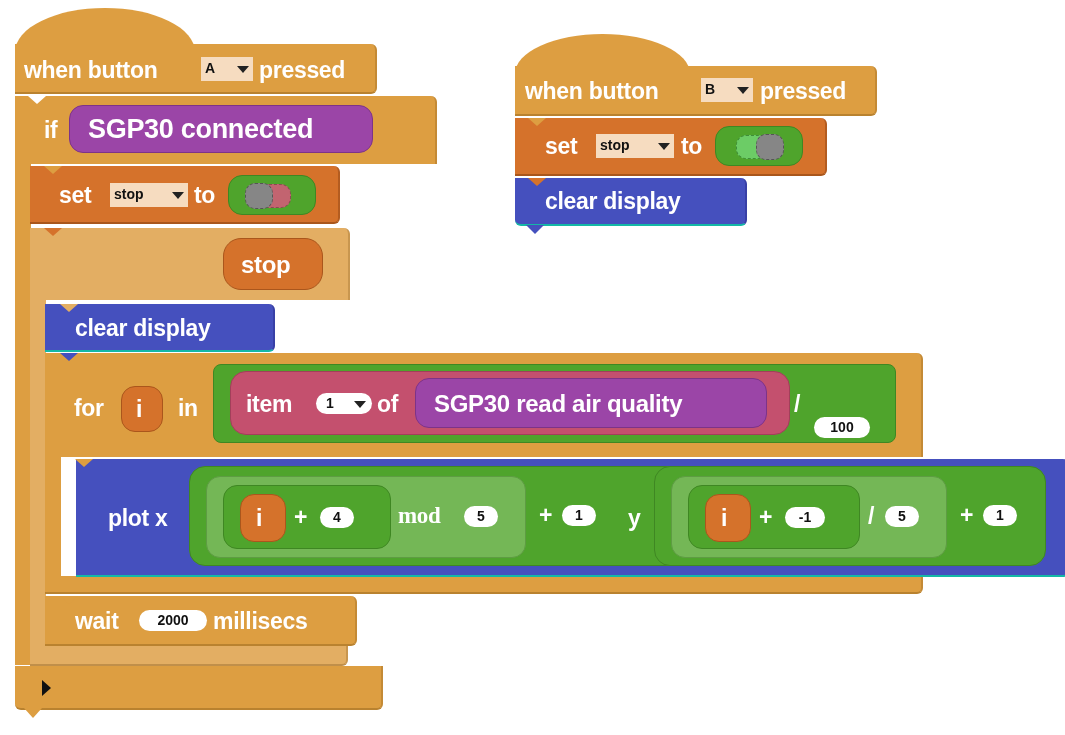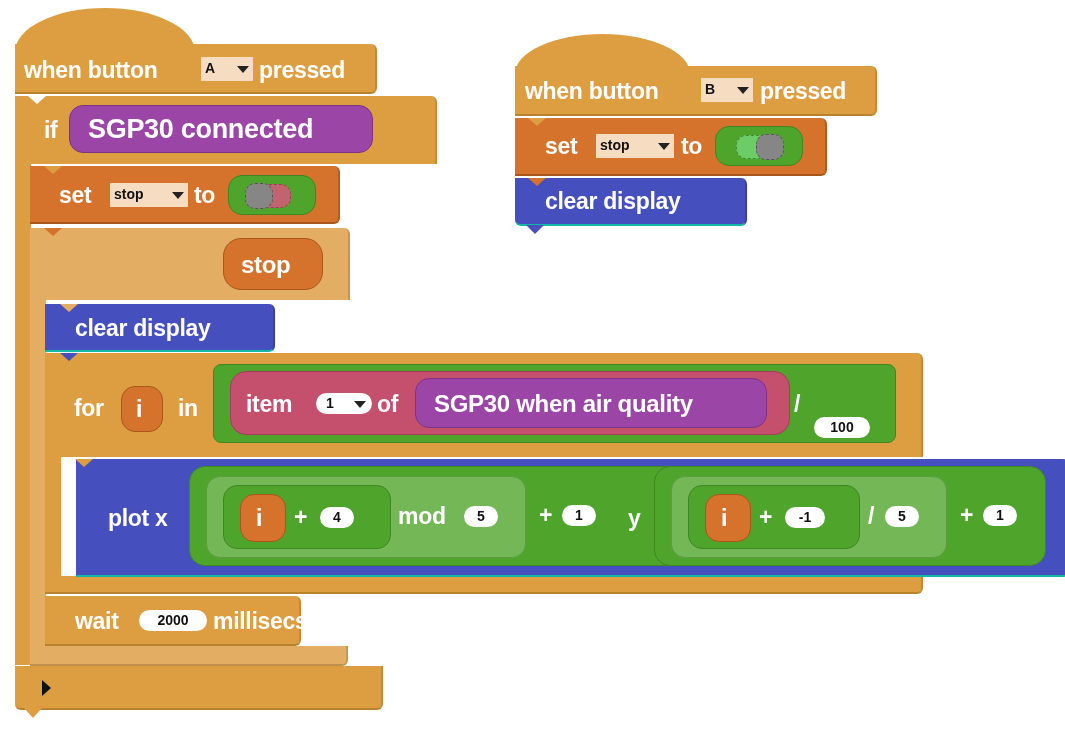--- a/index.html
+++ b/index.html
@@ -84,21 +84,21 @@
 
     <div class="abs green" style="left:168px;top:11px;width:683px;height:79px;border-radius:8px;">
       <div class="abs pink" style="left:16px;top:6px;width:560px;height:64px;border-radius:16px;">
         <span class="txt" style="left:15px;top:18px;">item</span>
         <div class="num" style="left:85px;top:21px;width:56px;text-align:left;padding-left:10px;box-sizing:border-box;">
           <span>1</span>
           <span class="abs" style="right:6px;top:8px;width:0;height:0;border-left:6px solid transparent;border-right:6px solid transparent;border-top:7px solid #222;"></span>
         </div>
         <span class="txt" style="left:146px;top:18px;">of</span>
         <div class="abs purple" style="left:184px;top:6px;width:352px;height:50px;">
-          <span class="txt" style="left:18px;top:11px;font-size:24px;">SGP30 when air quality</span>
+          <span class="txt" style="left:18px;top:11px;font-size:24px;">SGP30 read air quality</span>
         </div>
       </div>
       <span class="txt" style="left:580px;top:25px;">/</span>
       <div class="num" style="left:600px;top:28px;width:56px;margin-top:24px;">
         <span>100</span>
       </div>
     </div>
   </div>
   <div class="abs ctl" style="left:45px;top:455px;width:16px;height:125px;border-right:none;border-bottom:none;"></div>
   <div class="abs ctl" style="left:45px;top:576px;width:878px;height:18px;border-radius:0 0 6px 0;"></div>
@@ -111,21 +111,21 @@
       <div class="abs lgreen" style="left:16px;top:9px;width:320px;height:82px;">
         <div class="abs green" style="left:16px;top:8px;width:168px;height:64px;">
           <div class="abs var" style="left:16px;top:8px;width:46px;height:48px;border-radius:14px;">
             <span class="txt" style="left:15px;top:9px;">i</span>
           </div>
           <span class="txt" style="left:70px;top:17px;">+</span>
           <div class="num" style="left:96px;top:21px;width:34px;">
             <span>4</span>
           </div>
         </div>
-        <span class="txt" style="left:191px;top:25px;">mod</span>
+        <span class="txt" style="left:191px;top:25px;font-family:Liberation Serif, serif;">mod</span>
         <div class="num" style="left:257px;top:29px;width:34px;">
           <span>5</span>
         </div>
       </div>
       <span class="txt" style="left:349px;top:34px;">+</span>
       <div class="num" style="left:372px;top:38px;width:34px;">
         <span>1</span>
       </div>
     </div>
 
@@ -148,21 +148,21 @@
         </div>
       </div>
       <span class="txt" style="left:305px;top:34px;">+</span>
       <div class="num" style="left:328px;top:38px;width:34px;">
         <span>1</span>
       </div>
     </div>
   </div>
   <div class="notch" style="left:75px;top:459px;border-top:8px solid #dd9e41;"></div>
 
-  <div class="abs ctl" style="left:45px;top:596px;width:256px;height:50px;border-radius:0 6px 6px 0;">
+  <div class="abs ctl" style="left:45px;top:596px;width:312px;height:50px;border-radius:0 6px 6px 0;">
     <span class="txt" style="left:30px;top:11px;">wait</span>
     <div class="num" style="left:94px;top:14px;width:68px;">
       <span>2000</span>
     </div>
     <span class="txt" style="left:168px;top:11px;">millisecs</span>
   </div>
   <div class="notch" style="left:60px;top:596px;border-top:8px solid #dd9e41;"></div>
 
   <div class="abs ctl" style="left:15px;top:666px;width:368px;height:44px;border-radius:0 0 6px 6px;">
     <span class="abs" style="left:27px;top:14px;width:0;height:0;border-top:8px solid transparent;border-bottom:8px solid transparent;border-left:9px solid #111;"></span>

